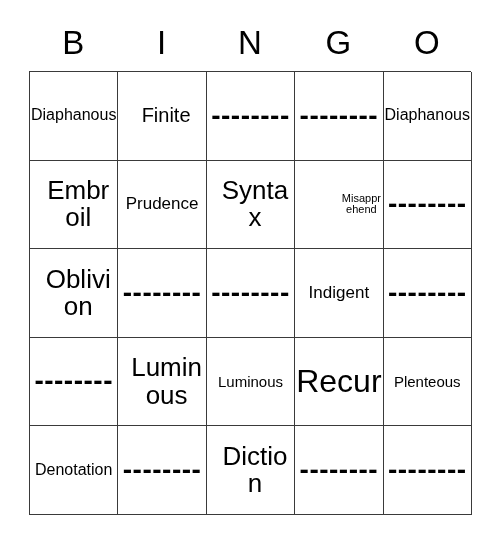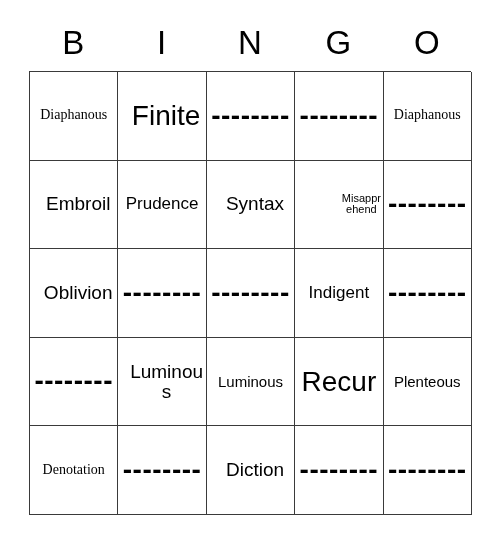--- a/index.html
+++ b/index.html
@@ -61,26 +61,26 @@
   }
   .cell-text {
     display: block;
     text-align: center;
     line-height: 1.05;
     word-break: break-word;
     white-space: normal;
     width: 100%;
   }
   
-  .fs-xxl { font-size: 28px; }
-  .fs-xl  { font-size: 28px; padding-left: 8px; }
-  .fs-l   { font-size: 19px; margin-left: 9px; }
+  .fs-xxl { font-size: 32px; }
+  .fs-xl  { font-size: 20px; padding-left: 8px; }
+  .fs-l   { font-size: 26px; margin-left: 9px; }
   .fs-m   { font-size: 17px; }
   .fs-s   { font-size: 15px; }
-  .fs-xs  { font-size: 14px; font-family: Liberation Serif, serif; }
+  .fs-xs  { font-size: 16px; }
   .fs-xxs { font-size: 11px; margin-left: 45px; }
   .blank .cell-text {
     font-size: 28px;
     letter-spacing: 0.5px;
     line-height: 1.45;
     font-weight: bold;
   }
 </style>
 </head>
 <body>

